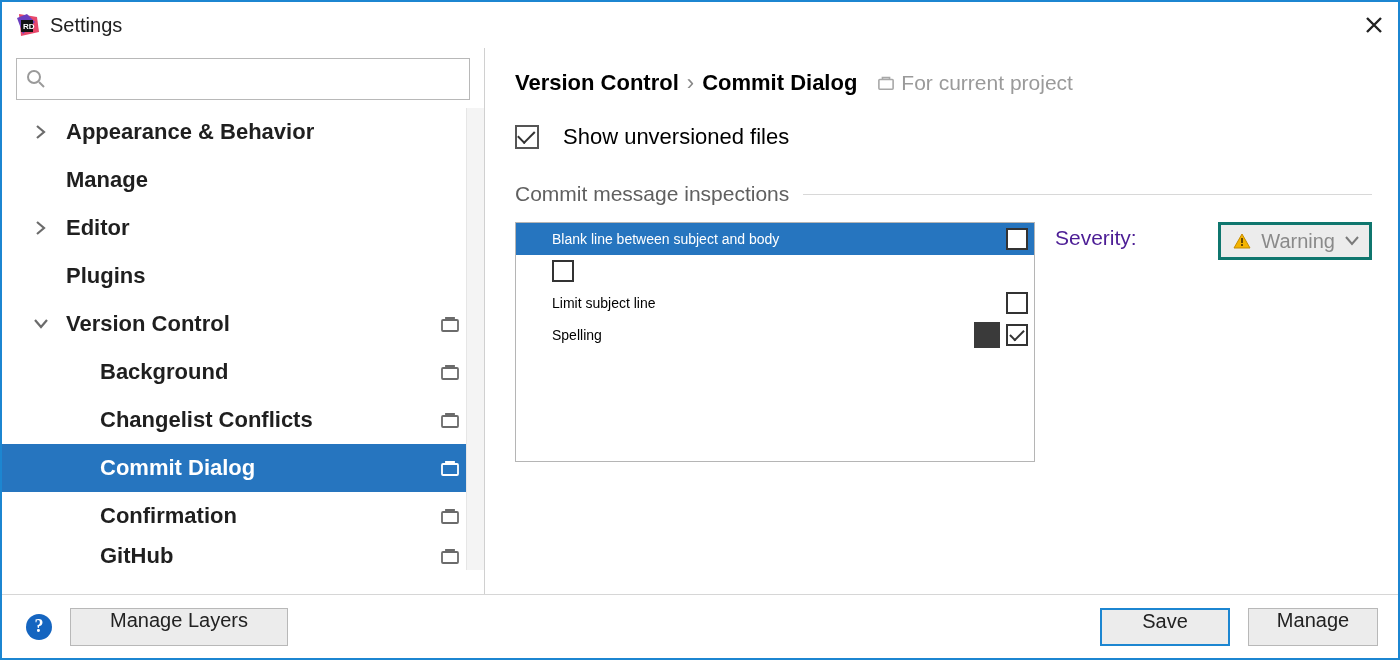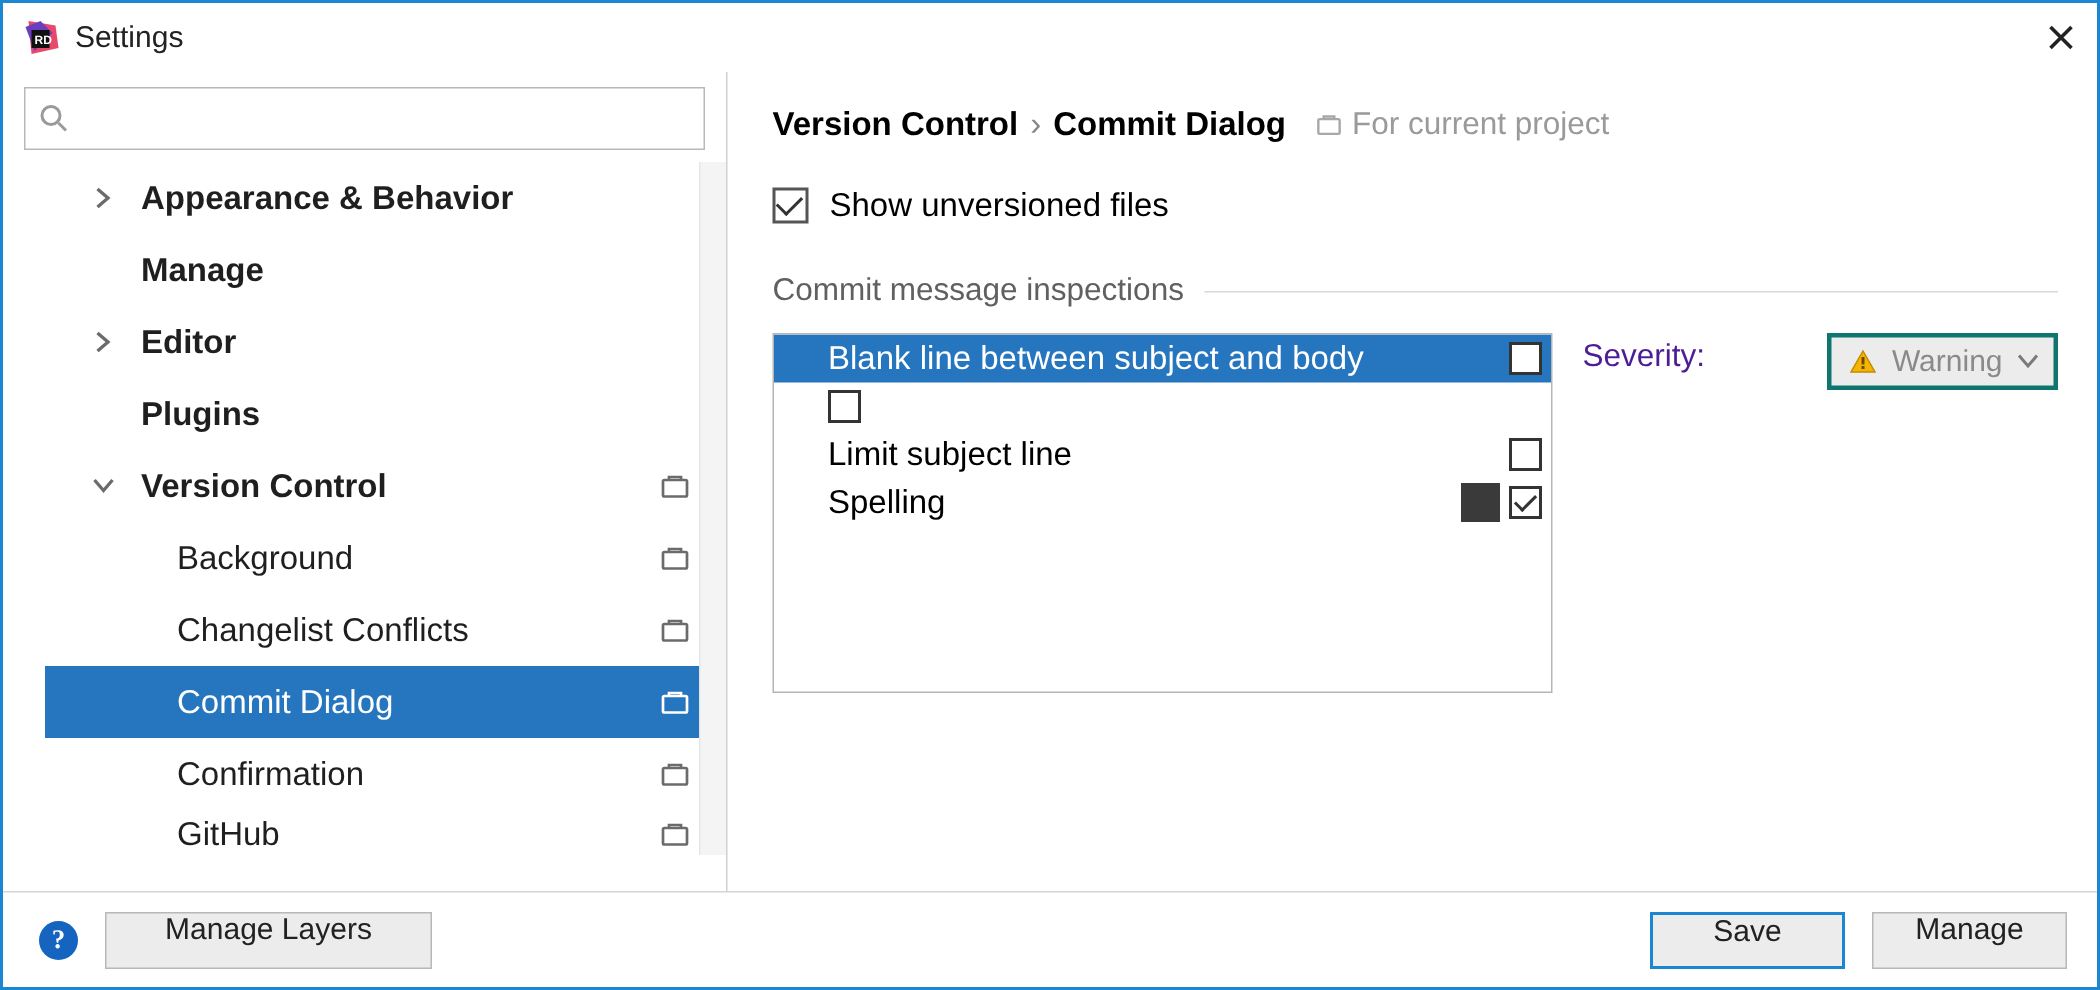--- a/index.html
+++ b/index.html
@@ -50,42 +50,41 @@
     font-size: 18px; padding-left: 6px;
     background: transparent;
   }
   .tree {
     flex: 1; overflow: hidden; position: relative;
     padding-top: 6px;
   }
   .tree-scroll {
     position: absolute; inset: 0;
     overflow: hidden;
-    padding-left: 28px;
   }
   .tree-track {
     position: absolute; right: 0; top: 0;
     width: 18px; height: 462px;
     background: #f4f4f4;
     border-left: 1px solid #e6e6e6;
   }
   .row {
     height: 48px;
     display: flex; align-items: center;
     padding-left: 28px; padding-right: 24px;
     font-size: 22px;
     color: #1f1f1f;
     cursor: pointer;
     position: relative;
   }
   .row.bold { font-weight: 700; }
   .row .chev { width: 22px; display: flex; justify-content: center; }
   .row .chev-space { width: 22px; }
   .row .lbl { margin-left: 14px; }
-  .row.indent2 .lbl { margin-left: 38px; }
+  .row.indent2 .lbl { margin-left: 48px; font-weight: bold; }
   .row.selected { background: #2675bf; color: #fff; }
   .row .proj {
     margin-left: auto;
     display: flex; align-items: center;
   }
   .row.partial { height: 30px; align-items: center; padding-top: 2px; overflow: hidden; }
   
   .main {
     flex: 1; padding: 22px 26px 10px 30px;
     display: flex; flex-direction: column;
@@ -94,21 +93,21 @@
   .crumbs {
     display: flex; align-items: center; gap: 8px;
     font-size: 22px;
   }
   .crumbs .c1 { font-weight: 700; }
   .crumbs .sep { color: #888; }
   .crumbs .c2 { font-weight: 700; }
   .crumbs .scope { margin-left: 12px; display: flex; align-items: center; gap: 6px; color: #9a9a9a; font-size: 21px; }
   .opt {
     margin-top: 28px;
-    display: flex; align-items: center; gap: 14px;
+    display: flex; align-items: center; gap: 24px;
     font-size: 22px;
   }
   .cb {
     width: 24px; height: 24px;
     border: 2px solid #555;
     display: flex; align-items: center; justify-content: center;
     cursor: pointer;
     background: #fff;
   }
   .cb.checked::after {
@@ -124,21 +123,21 @@
   .section-title .rule {
     flex: 1; height: 1px; background: #d8d8d8;
   }
   .insp-row {
     display: flex; align-items: flex-start; gap: 16px;
     margin-top: 16px;
   }
   .insp-box {
     width: 520px; height: 240px;
     border: 1px solid #b5b5b5;
-    font-size: 22px;
+    font-size: 14px;
     overflow: hidden;
   }
   .insp-item {
     height: 32px; display: flex; align-items: center;
     padding-left: 36px; padding-right: 6px;
     cursor: pointer;
   }
   .insp-item.sel { background: #2675bf; color: #fff; }
   .insp-item .nm { flex: 1; }
   .insp-item .sw {

